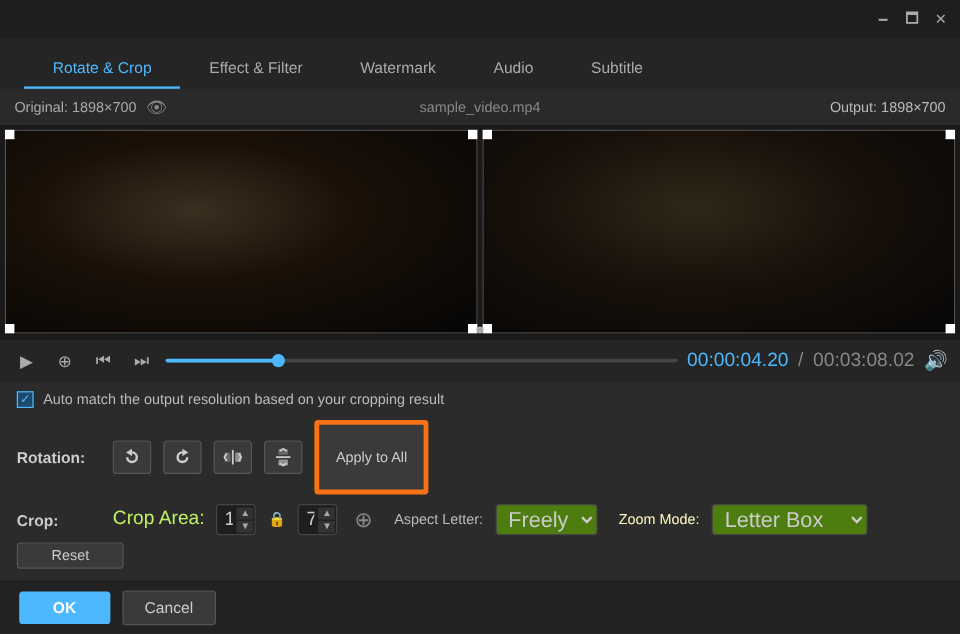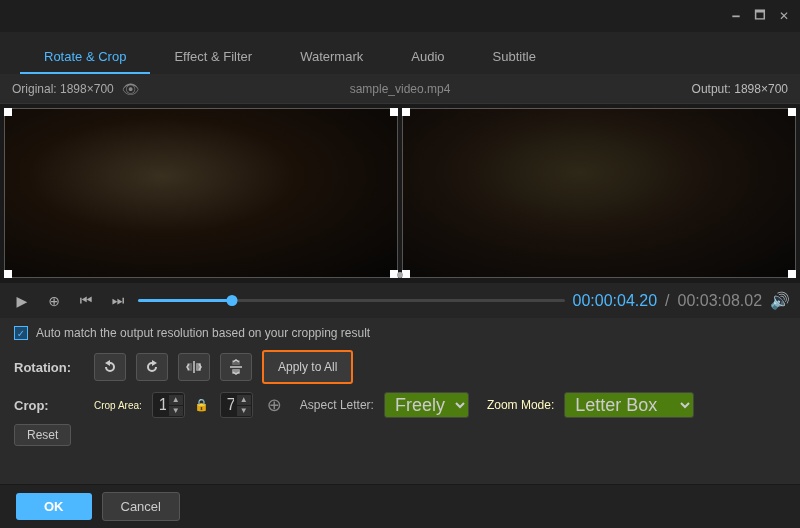--- a/index.html
+++ b/index.html
@@ -238,42 +238,42 @@
       border: 1px solid #555;
       border-radius: 3px;
       display: flex;
       align-items: center;
       justify-content: center;
       cursor: pointer;
       color: #ccc;
       font-size: 14px;
     }
     .apply-all-btn {
-      padding: 8px 14px;
+      padding: 20px 14px;
       background: #3a3a3a;
-      border: 2px solid #f97316;
+      border: 4px solid #f97316;
       border-radius: 3px;
       color: #ccc;
       font-size: 12px;
       cursor: pointer;
     }
 
     
     .crop-row {
       display: flex;
       align-items: center;
       gap: 10px;
     }
     .crop-label-col {
       width: 70px;
       font-size: 13px;
       color: #ccc;
       font-weight: bold;
     }
-    .crop-area-label { font-size: 10px; color: #fef9c3; }
+    .crop-area-label { font-size: 16px; color: #bef264; }
     .num-input-wrap {
       display: flex;
       align-items: center;
       position: relative;
     }
     .num-input {
       width: 33px;
       height: 26px;
       background: #1e1e1e;
       border: 1px solid #444;
@@ -326,21 +326,21 @@
       color: #ccc;
       font-size: 18px;
       padding: 0 6px;
       cursor: pointer;
       min-width: 80px;
     }
     .zoom-label { font-size: 12px; color: #fef9c3; margin-left: 8px; }
     .reset-btn {
       display: inline-block;
       margin-top: 6px;
-      padding: 3px 12px;
+      padding: 3px 28px;
       background: #3a3a3a;
       border: 1px solid #555;
       border-radius: 3px;
       color: #ccc;
       font-size: 12px;
       cursor: pointer;
     }
 
     
     .bottom-bar {

